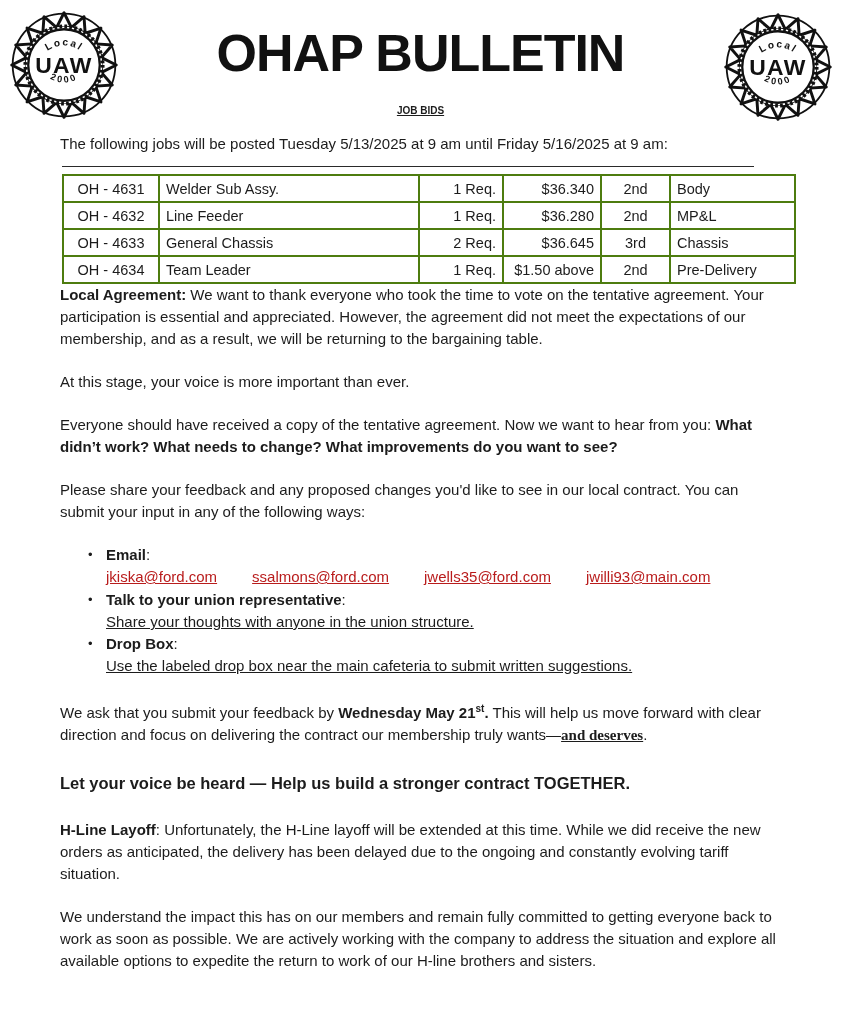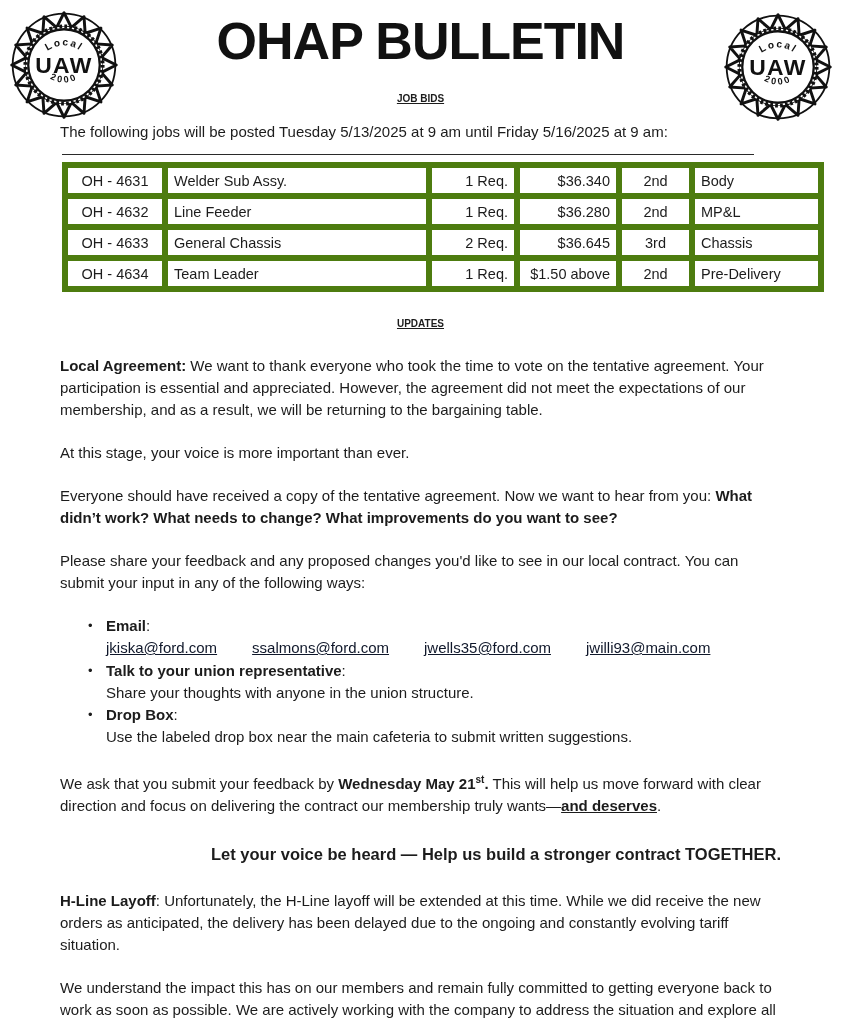--- a/index.html
+++ b/index.html
@@ -6,59 +6,59 @@
   .page{
     width:841px;height:1024px;margin:0 auto;background:#ffffff;
     position:relative;overflow:hidden;color:#1c1c1c;
     font-family:"Liberation Sans",sans-serif;
   }
   
   .logo{position:absolute;top:10px;width:112px;height:110px;}
   .logo.left{left:8px;}
   .logo.right{right:7px;top:12px;}
   .title{
-    text-align:center;padding-top:12px;font-size:52px;font-weight:900;
+    text-align:center;padding-top:24px;font-size:52px;font-weight:900;
     letter-spacing:-1px;line-height:58px;color:#111;
   }
   .date-line{text-align:center;font-size:15.5px;font-weight:700;margin-top:10px;}
   .section-heading{
     text-align:center;font-size:10px;font-weight:700;
     text-decoration:underline;margin-top:23px;
   }
   
   .content{margin:0 60px;font-size:15px;line-height:22px;}
   .intro{margin-top:17px;}
   .para{margin-top:0;margin-bottom:21px;}
   .bold{font-weight:700;}
-  .bold-underline{font-weight:700;text-decoration:underline;}
+  .bold-underline{font-weight:700;text-decoration:underline;font-family:Liberation Serif, serif;}
   sup{font-size:10px;font-weight:700;}
   
   .table-toprule{margin:11px auto 7px 62px;width:692px;border-top:1.5px solid #2a2a2a;}
   table.bids{
     margin-left:62px;border-collapse:collapse;font-size:14.5px;
     color:#1c1c1c;table-layout:fixed;width:692px;
   }
-  table.bids td{border:6px solid #4d7c0f;padding:2px 6px;height:21px;overflow:hidden;white-space:nowrap;}
+  table.bids td{border:2px solid #4d7c0f;padding:2px 6px;height:21px;overflow:hidden;white-space:nowrap;}
   td.c-id{width:82px;text-align:center;}
   td.c-job{width:246px;}
   td.c-req{width:70px;text-align:right;margin-top:28px;}
   td.c-rate{width:84px;text-align:right;padding-right:7px;}
   td.c-shift{width:55px;text-align:center;}
   td.c-dept{width:111px;}
   
   .updates-heading{margin-top:26px;margin-bottom:26px;}
   
   .bullet-row{display:flex;margin:0;}
   .bullet-glyph{width:18px;margin-left:28px;font-size:13px;}
-  .sub-line{margin-left:46px;}
+  .sub-line{margin-left:46px;text-decoration:underline;}
   .emails-row{margin-left:46px;display:flex;gap:35px;margin-bottom:1px;}
-  a.email-link{color:#0f172a;text-decoration:underline;}
+  a.email-link{color:#b91c1c;text-decoration:underline;}
   .bullets-block{margin-bottom:21px;}
   .callout{
-    text-align:right;font-weight:700;font-size:16.5px;margin:26px 0 25px 0;
+    text-align:left;font-weight:700;font-size:16.5px;margin:26px 0 25px 0;
   }
   
   .logo svg text{fill:#111;font-family:"Liberation Sans",sans-serif;}
 </style>
 </head>
 <body>
 
 <div class="page">
 
   <div class="logo left">
@@ -173,21 +173,20 @@
         <td class="c-id">OH - 4634</td>
         <td class="c-job">Team Leader</td>
         <td class="c-req">1 Req.</td>
         <td class="c-rate">$1.50 above</td>
         <td class="c-shift">2nd</td>
         <td class="c-dept">Pre-Delivery</td>
       </tr>
     </tbody>
   </table>
 
-  <div class="section-heading updates-heading">UPDATES</div>
 
   <div class="content">
     <p class="para"><span class="bold">Local Agreement:</span><span> We want to thank everyone who took the time to vote on the tentative agreement. Your participation is essential and appreciated. However, the agreement did not meet the expectations of our membership, and as a result, we will be returning to the bargaining table.</span></p>
 
     <p class="para">At this stage, your voice is more important than ever.</p>
 
     <p class="para"><span>Everyone should have received a copy of the tentative agreement. Now we want to hear from you: </span><span class="bold">What didn’t work? What needs to change? What improvements do you want to see?</span></p>
 
     <p class="para">Please share your feedback and any proposed changes you'd like to see in our local contract. You can submit your input in any of the following ways:</p>
 

